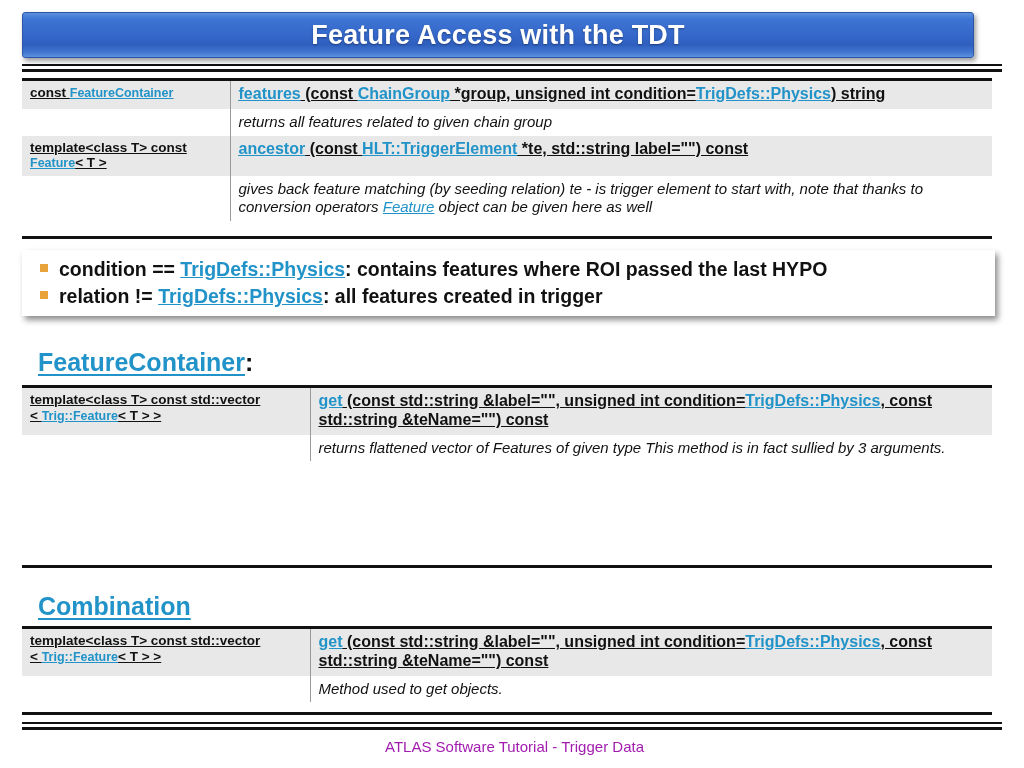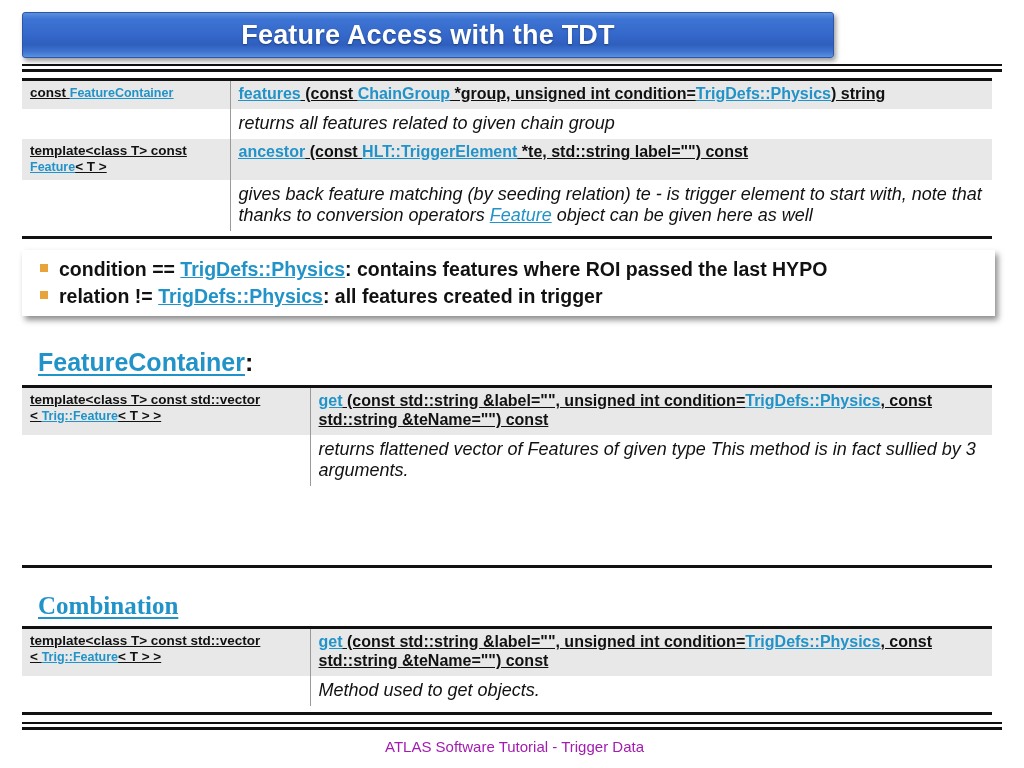--- a/index.html
+++ b/index.html
@@ -14,21 +14,21 @@
     overflow: hidden;
     font-family: "Liberation Sans", sans-serif;
     color: #1a1a1a;
   }
 
   
   .title-wrap {
     position: absolute;
     left: 22px;
     top: 12px;
-    width: 812px;
+    width: 952px;
     height: 46px;
   }
   .title-bar {
     position: absolute;
     inset: 0;
     background: linear-gradient(to bottom,
         #5b8fdd 0%, #3d74d4 14%, #3467c9 52%, #2f5fbe 72%, #3f74cf 88%, #5b91dd 100%);
     border: 1px solid #2c55a8;
     border-radius: 3px;
     box-shadow: 2px 3px 5px rgba(0,0,0,0.40);
@@ -81,21 +81,21 @@
     font-weight: bold;
     color: #111111;
     border-right: 1px solid #9a9a9a !important;
   }
   .cell-sig {
     font-size: 16px;
     font-weight: bold;
     color: #111111;
   }
   .cell-desc {
-    font-size: 18px;
+    font-size: 15px;
     font-style: italic;
     color: #111111;
     padding-top: 6px;
     padding-bottom: 6px;
   }
   .rule-top, .rule-bot {
     position: absolute;
     background: #111111;
     height: 3px;
   }
@@ -255,21 +255,21 @@
         <td class="cell-sig"><span class="lnk">get</span><span> (const std::string &amp;label="", unsigned int condition=</span><span class="lnk">TrigDefs::Physics</span><span>, const std::string &amp;teName="") const</span></td>
       </tr>
       <tr class="row-desc">
         <td class="cell-type">&nbsp;</td>
         <td class="cell-desc"><span>returns flattened vector of Features of given type This method is in fact sullied by 3 arguments.</span></td>
       </tr>
     </tbody>
 </table>
 <div class="rule-bot" style="left:22px; top:565px; width:970px;"></div>
 
-<div class="section-head" style="left:38px; top:592px;font-family:Liberation Serif, serif;">
+<div class="section-head" style="left:38px; top:592px;">
   <span class="u">Combination</span><span class="colon"></span>
 </div>
 
 <div class="rule-top" style="left:22px; top:626px; width:970px;"></div>
 <table class="doc-table" id="table-comb" style="left:22px; top:629px; width:970px;">
   <colgroup>
       <col style="width:288px">
       <col>
     </colgroup>
   <tbody>

